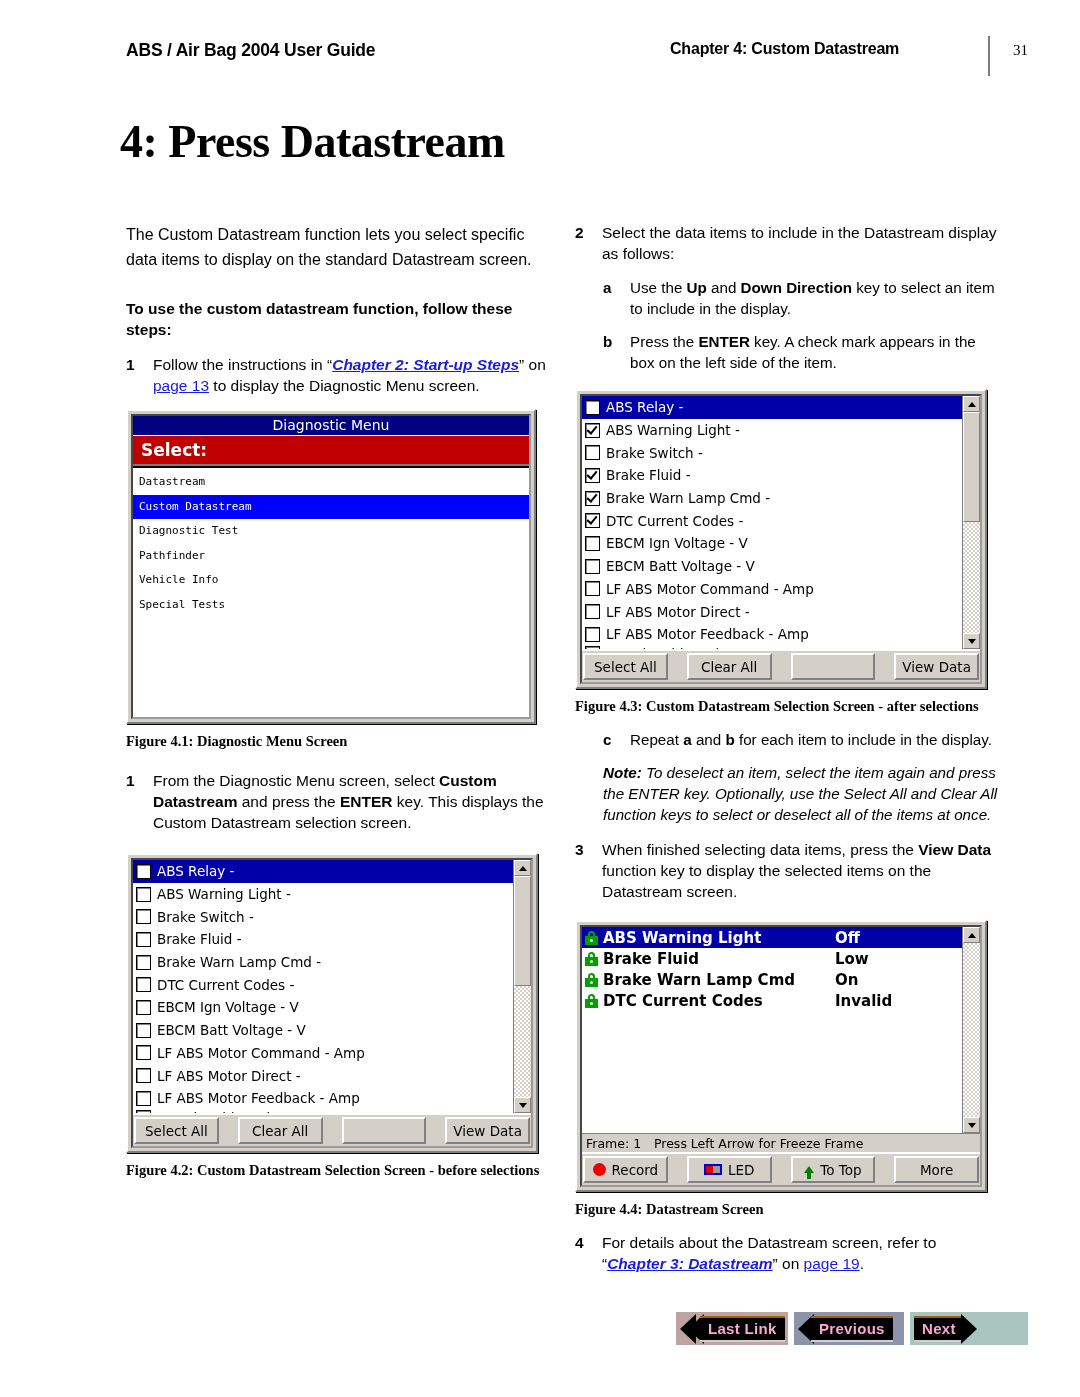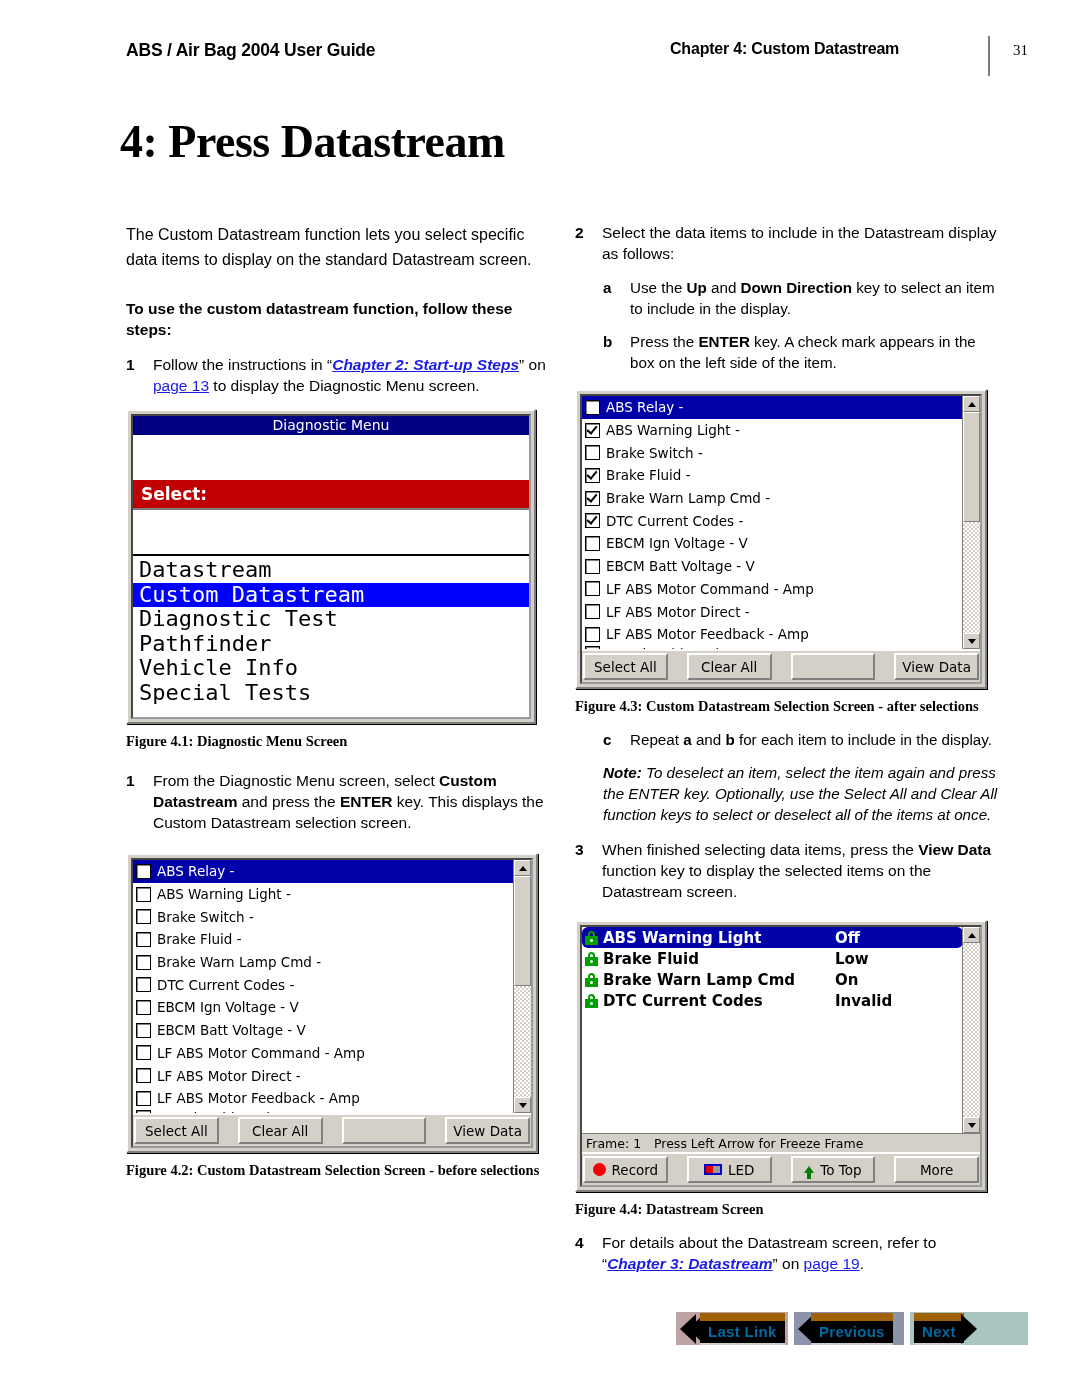--- a/index.html
+++ b/index.html
@@ -47,26 +47,26 @@
   
   .shot{
     background:#d4d0c8;border:2px solid;
     border-color:#ffffff #808080 #808080 #ffffff;
     box-shadow:1px 1px 0 #000;
     font-family:"DejaVu Sans", sans-serif;
   }
 
   
   .dm{position:relative;width:410px;height:315px;padding:3px;box-sizing:border-box;background:#d4d0c8;}
-  .dm-inner{border:2px inset #9b9b9b;height:100%;box-sizing:border-box;background:#fff;display:flex;flex-direction:column;gap:44px;}
+  .dm-inner{border:2px inset #9b9b9b;height:100%;box-sizing:border-box;background:#fff;display:flex;flex-direction:column;}
   .dm-title{background:#000080;color:#fff;text-align:center;font-size:14px;line-height:19px;height:19px;}
   .dm-select{background:#c00000;color:#fff;font-weight:bold;font-size:17px;line-height:28px;height:28px;padding-left:8px;
     border-top:1px solid #fff;border-bottom:2px solid #7a7a7a;}
   .dm-list{flex:1;background:#fff;border-top:2px solid #000;padding-top:2px;}
-  .dm-item{font-family:"DejaVu Sans Mono","Liberation Mono",monospace;font-size:22px;line-height:24.5px;padding-left:6px;white-space:pre;}
+  .dm-item{font-family:"DejaVu Sans Mono","Liberation Mono",monospace;font-size:11px;line-height:24.5px;padding-left:6px;white-space:pre;}
   .dm-item.sel{background:#0000ff;color:#fff;}
 
   
   .sel-shot{position:relative;width:412px;height:300px;padding:3px;box-sizing:border-box;}
   .sel-frame{border:2px inset #9b9b9b;background:#fff;height:100%;box-sizing:border-box;display:flex;flex-direction:column;}
   .sel-listwrap{position:relative;flex:1;overflow:hidden;background:#fff;}
   .sel-list{position:absolute;left:0;top:0;right:17px;bottom:0;overflow:hidden;}
   .sel-row{display:flex;align-items:center;height:22.7px;padding-left:3px;font-size:13.5px;color:#000;}
   .sel-row.sel{background:#0000a8;color:#fff;}
   .cbx{width:13px;height:13px;flex:0 0 13px;background:#fff;margin-right:6px;
@@ -95,21 +95,21 @@
   
   .keybar{display:flex;height:33px;background:#d4d0c8;border-top:2px solid #fff;padding:2px 1px;box-sizing:border-box;gap:19px;}
   .key{flex:1;background:#d4d0c8;border:2px solid;border-color:#fff #808080 #808080 #fff;
        display:flex;align-items:center;justify-content:center;gap:6px;font-size:13.5px;box-sizing:border-box;}
 
   
   .ds-shot{position:relative;width:412px;height:272px;padding:3px;box-sizing:border-box;}
   .ds-frame{border:2px inset #9b9b9b;background:#fff;height:100%;box-sizing:border-box;display:flex;flex-direction:column;}
   .ds-listwrap{position:relative;flex:1;overflow:hidden;background:#fff;}
   .ds-list{position:absolute;left:0;top:0;right:17px;bottom:0;}
-  .ds-row{display:flex;align-items:center;height:21px;padding-left:3px;font-size:15px;font-weight:bold;border-radius:6px;}
+  .ds-row{display:flex;align-items:center;height:21px;padding-left:3px;font-size:15px;font-weight:bold;}
   .ds-row.sel{background:#0000a8;color:#fff;}
   .ds-name{margin-left:5px;width:232px;}
   .lock{width:13px;height:14px;position:relative;flex:0 0 13px;}
   .lock .shackle{position:absolute;left:3px;top:0;width:7px;height:6px;border:2px solid #00a000;
                  border-bottom:none;border-radius:4px 4px 0 0;box-sizing:border-box;}
   .lock .bodyb{position:absolute;left:0;top:5px;width:13px;height:9px;background:#00a000;}
   .lock .bodyb::after{content:"";position:absolute;left:5px;top:3px;width:3px;height:3px;background:#fff;border-radius:50%;}
   .ds-status{height:18px;background:#d4d0c8;border-top:1px solid #808080;font-size:12.5px;display:flex;align-items:center;padding-left:4px;}
   .ds-status .frame{width:68px;}
   .rec-dot{width:13px;height:13px;border-radius:50%;background:#f00000;}
@@ -124,23 +124,23 @@
   .navbar{position:absolute;left:676px;top:1312px;display:flex;gap:6px;}
   .navbtn{position:relative;height:33px;display:flex;align-items:center;}
   .navbtn .plate{position:absolute;inset:0;}
   .nb-lastlink .plate{background:#bda3a3;}
   .nb-prev .plate{background:#8d93ab;}
   .nb-next .plate{background:#a9c5c0;}
   .navbtn .arrow-l{position:relative;z-index:2;width:0;height:0;
       border-top:15px solid transparent;border-bottom:15px solid transparent;border-right:16px solid #000;}
   .navbtn .arrow-r{position:relative;z-index:2;width:0;height:0;
       border-top:15px solid transparent;border-bottom:15px solid transparent;border-left:16px solid #000;}
-  .navbtn .bar{position:relative;z-index:2;background:#000;color:#0369a1;font-weight:bold;font-size:15px;
+  .navbtn .bar{position:relative;z-index:2;background:#000;color:#f9a8d4;font-weight:bold;font-size:15px;
       height:22px;line-height:22px;padding:0 8px;letter-spacing:0.3px;
-      border-top:8px solid #a16207;border-bottom:2px solid #cfcfcf;}
+      border-top:2px solid #a16207;border-bottom:2px solid #cfcfcf;}
   .nb-lastlink{width:112px;padding-left:4px;box-sizing:border-box;}
   .nb-prev{width:110px;padding-left:4px;box-sizing:border-box;}
   .nb-next{width:118px;padding-left:4px;box-sizing:border-box;}
 </style>
 </head>
 <body>
 
 <div class="page">
 
   <div class="rh">

